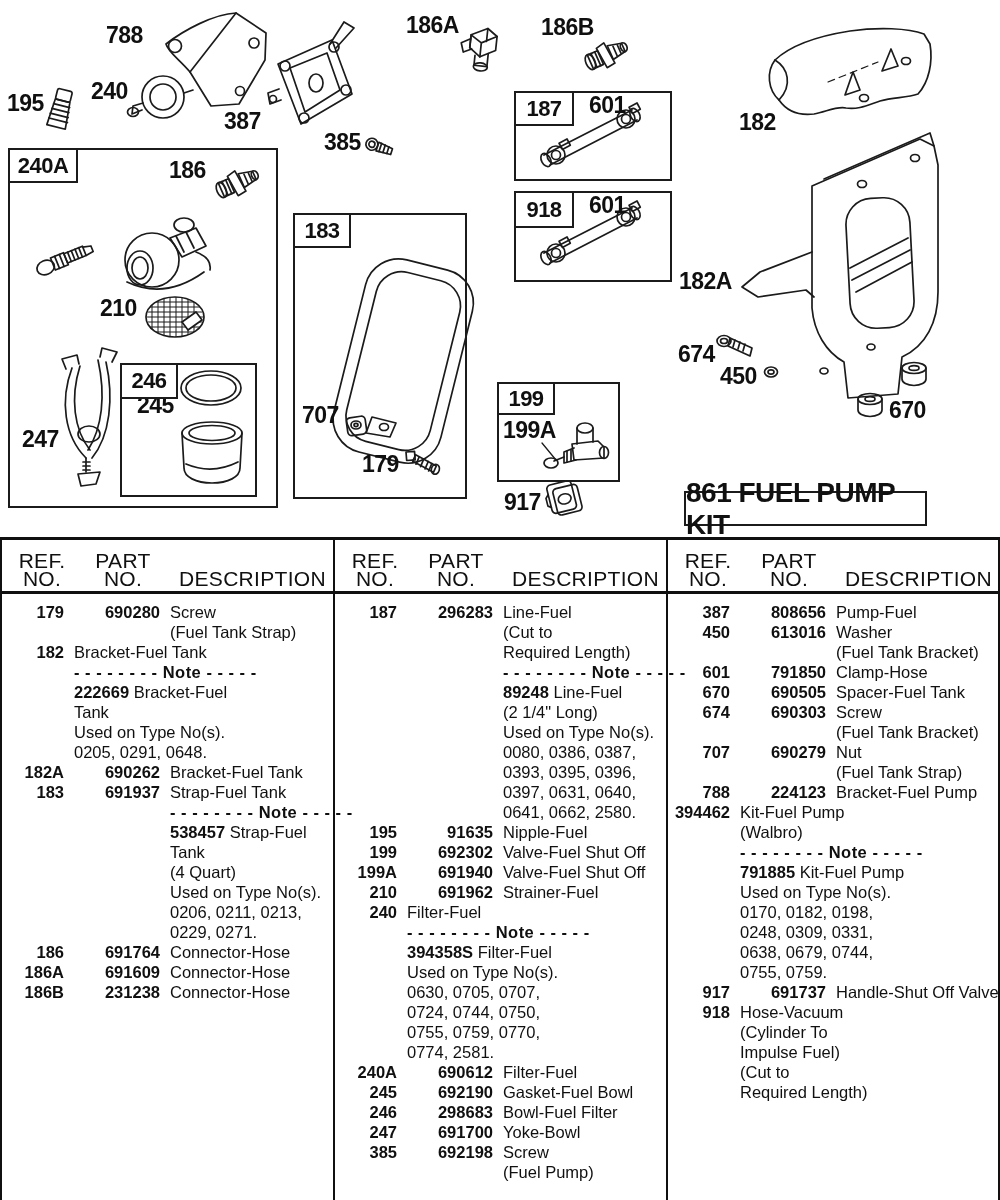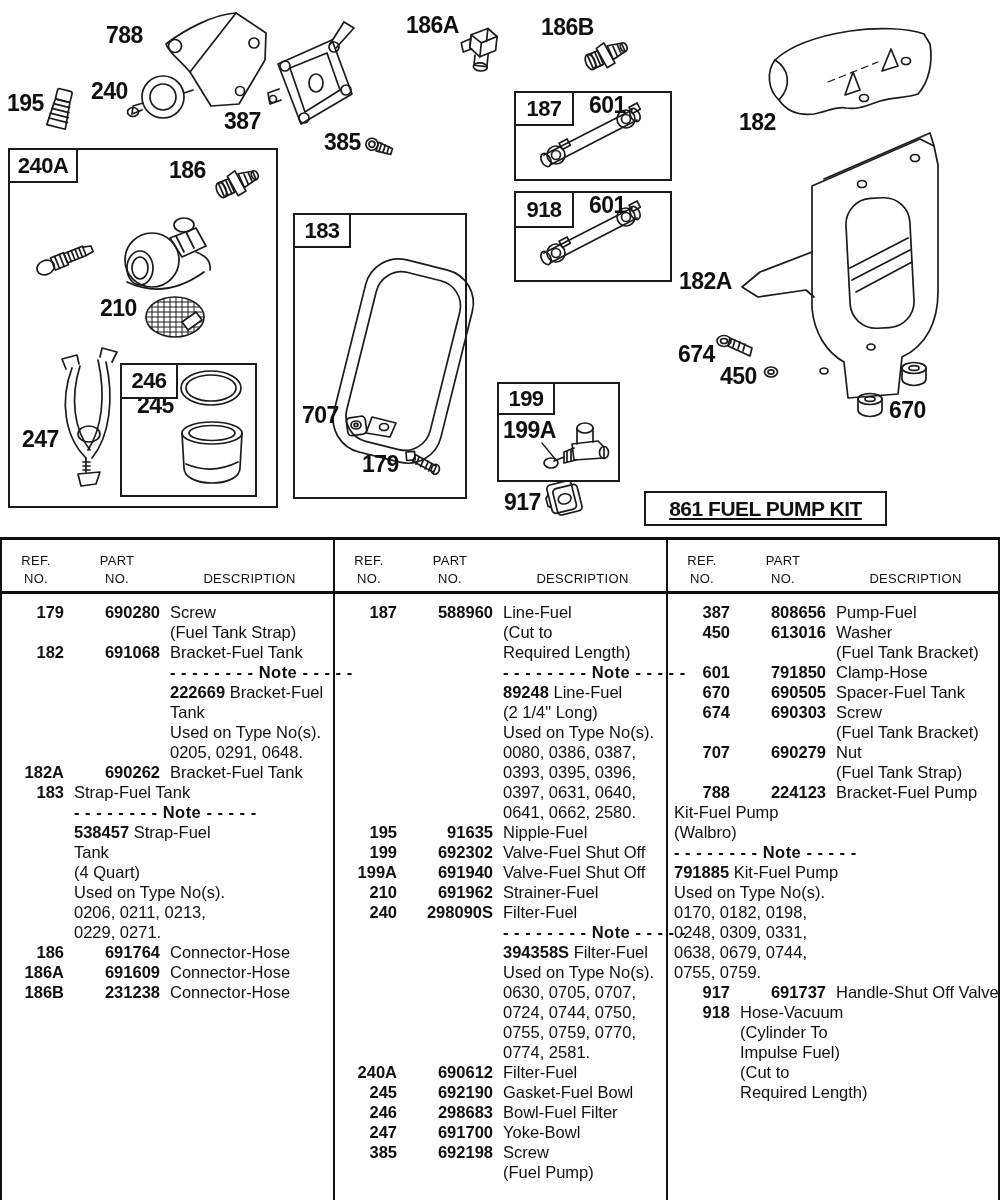--- a/index.html
+++ b/index.html
@@ -14,21 +14,21 @@
         display:flex;align-items:center;justify-content:center;}
   .dlabel{position:absolute;font-weight:700;font-size:23px;line-height:1;
           letter-spacing:-0.5px;z-index:3;white-space:nowrap;}
   
   #ptable{position:absolute;left:0;top:537px;width:998px;height:663px;
           border-top:3px solid #101010;border-right:2px solid #101010;
           display:flex;z-index:5;background:#fff;}
   .tcol{width:333px;box-sizing:border-box;border-left:2px solid #101010;}
   .thead{height:44px;box-sizing:content-box;border-bottom:3px solid #101010;
          display:grid;grid-template-columns:56px 86px 1fr;column-gap:10px;
-         padding:4px 4px 3px 6px;align-items:end;font-size:13px;line-height:18px;
+         padding:4px 4px 3px 12px;align-items:end;font-size:21px;line-height:18px;
          text-align:center;letter-spacing:0.3px;}
   .tbody{padding:8px 3px 0 6px;font-size:16.5px;line-height:20px;}
   .trow{display:grid;grid-template-columns:56px 86px 1fr;column-gap:10px;}
   .c-ref,.c-part{text-align:right;font-weight:700;white-space:nowrap;}
   .c-desc div{white-space:nowrap;}
   .c-desc .note{font-weight:700;letter-spacing:0.5px;}
   svg *{vector-effect:non-scaling-stroke;}
 </style>
 </head>
 <body>
@@ -260,21 +260,21 @@
       <div class="dbox" style="left: 293px; top: 213px; width: 170px; height: 282px;"></div>
       <div class="dbox" style="left: 514px; top: 91px; width: 154px; height: 86px;"></div>
       <div class="dbox" style="left: 514px; top: 191px; width: 154px; height: 87px;"></div>
       <div class="dbox" style="left: 497px; top: 382px; width: 119px; height: 96px;"></div>
       <div class="lbox" style="left: 8px; top: 148px; width: 66px; height: 31px;">240A</div>
       <div class="lbox" style="left: 293px; top: 213px; width: 54px; height: 31px;">183</div>
       <div class="lbox" style="left: 120px; top: 363px; width: 54px; height: 32px;">246</div>
       <div class="lbox" style="left: 514px; top: 91px; width: 56px; height: 31px;">187</div>
       <div class="lbox" style="left: 514px; top: 191px; width: 56px; height: 33px;">918</div>
       <div class="lbox" style="left: 497px; top: 382px; width: 54px; height: 29px;">199</div>
-      <div class="lbox" style="left: 644px; top: 491px; width: 239px; height: 31px; font-size: 21px; text-decoration: underline;">861 FUEL PUMP KIT</div>
+      <div class="lbox" style="left: 684px; top: 491px; width: 239px; height: 31px; font-size: 28px;">861 FUEL PUMP KIT</div>
       <span class="dlabel" style="left: 106px; top: 24px;">788</span>
       <span class="dlabel" style="left: 7px; top: 92px;">195</span>
       <span class="dlabel" style="left: 91px; top: 80px;">240</span>
       <span class="dlabel" style="left: 224px; top: 110px;">387</span>
       <span class="dlabel" style="left: 324px; top: 131px;">385</span>
       <span class="dlabel" style="left: 406px; top: 14px;">186A</span>
       <span class="dlabel" style="left: 541px; top: 16px;">186B</span>
       <span class="dlabel" style="left: 169px; top: 159px;">186</span>
       <span class="dlabel" style="left: 100px; top: 297px;">210</span>
       <span class="dlabel" style="left: 137px; top: 394px;">245</span>
@@ -303,39 +303,39 @@
           <div class="trow">
             <div class="c-ref">179</div>
             <div class="c-part">690280</div>
             <div class="c-desc">
               <div>Screw</div>
               <div>(Fuel Tank Strap)</div>
             </div>
           </div>
           <div class="trow">
             <div class="c-ref">182</div>
-            <div class="c-part">691068</div>
             <div class="c-desc">
               <div>Bracket-Fuel Tank</div>
               <div class="note">- - - - - - - -  Note  - - - - -</div>
               <div><b>222669</b> Bracket-Fuel</div>
               <div>Tank</div>
               <div>Used on Type No(s).</div>
               <div>0205, 0291, 0648.</div>
             </div>
           </div>
           <div class="trow">
             <div class="c-ref">182A</div>
             <div class="c-part">690262</div>
             <div class="c-desc">
               <div>Bracket-Fuel Tank</div>
             </div>
           </div>
           <div class="trow">
             <div class="c-ref">183</div>
+            <div class="c-part">691937</div>
             <div class="c-desc">
               <div>Strap-Fuel Tank</div>
               <div class="note">- - - - - - - -  Note  - - - - -</div>
               <div><b>538457</b> Strap-Fuel</div>
               <div>Tank</div>
               <div>(4 Quart)</div>
               <div>Used on Type No(s).</div>
               <div>0206, 0211, 0213,</div>
               <div>0229, 0271.</div>
             </div>
@@ -365,21 +365,21 @@
       </div>
     <div class="tcol">
         <div class="thead">
           <div class="h-ref">REF.<br>NO.</div>
           <div class="h-part">PART<br>NO.</div>
           <div class="h-desc">DESCRIPTION</div>
         </div>
         <div class="tbody">
           <div class="trow">
             <div class="c-ref">187</div>
-            <div class="c-part">588960</div>
+            <div class="c-part">296283</div>
             <div class="c-desc">
               <div>Line-Fuel</div>
               <div>(Cut to</div>
               <div>Required Length)</div>
               <div class="note">- - - - - - - -  Note  - - - - -</div>
               <div><b>89248</b> Line-Fuel</div>
               <div>(2 1/4" Long)</div>
               <div>Used on Type No(s).</div>
               <div>0080, 0386, 0387,</div>
               <div>0393, 0395, 0396,</div>
@@ -410,21 +410,20 @@
           </div>
           <div class="trow">
             <div class="c-ref">210</div>
             <div class="c-part">691962</div>
             <div class="c-desc">
               <div>Strainer-Fuel</div>
             </div>
           </div>
           <div class="trow">
             <div class="c-ref">240</div>
-            <div class="c-part">298090S</div>
             <div class="c-desc">
               <div>Filter-Fuel</div>
               <div class="note">- - - - - - - -  Note  - - - - -</div>
               <div><b>394358S</b> Filter-Fuel</div>
               <div>Used on Type No(s).</div>
               <div>0630, 0705, 0707,</div>
               <div>0724, 0744, 0750,</div>
               <div>0755, 0759, 0770,</div>
               <div>0774, 2581.</div>
             </div>
@@ -520,20 +519,21 @@
             </div>
           </div>
           <div class="trow">
             <div class="c-ref">788</div>
             <div class="c-part">224123</div>
             <div class="c-desc">
               <div>Bracket-Fuel Pump</div>
             </div>
           </div>
           <div class="trow">
+            <div class="c-part">394462</div>
             <div class="c-desc">
               <div>Kit-Fuel Pump</div>
               <div>(Walbro)</div>
               <div class="note">- - - - - - - -  Note  - - - - -</div>
               <div><b>791885</b> Kit-Fuel Pump</div>
               <div>Used on Type No(s).</div>
               <div>0170, 0182, 0198,</div>
               <div>0248, 0309, 0331,</div>
               <div>0638, 0679, 0744,</div>
               <div>0755, 0759.</div>

